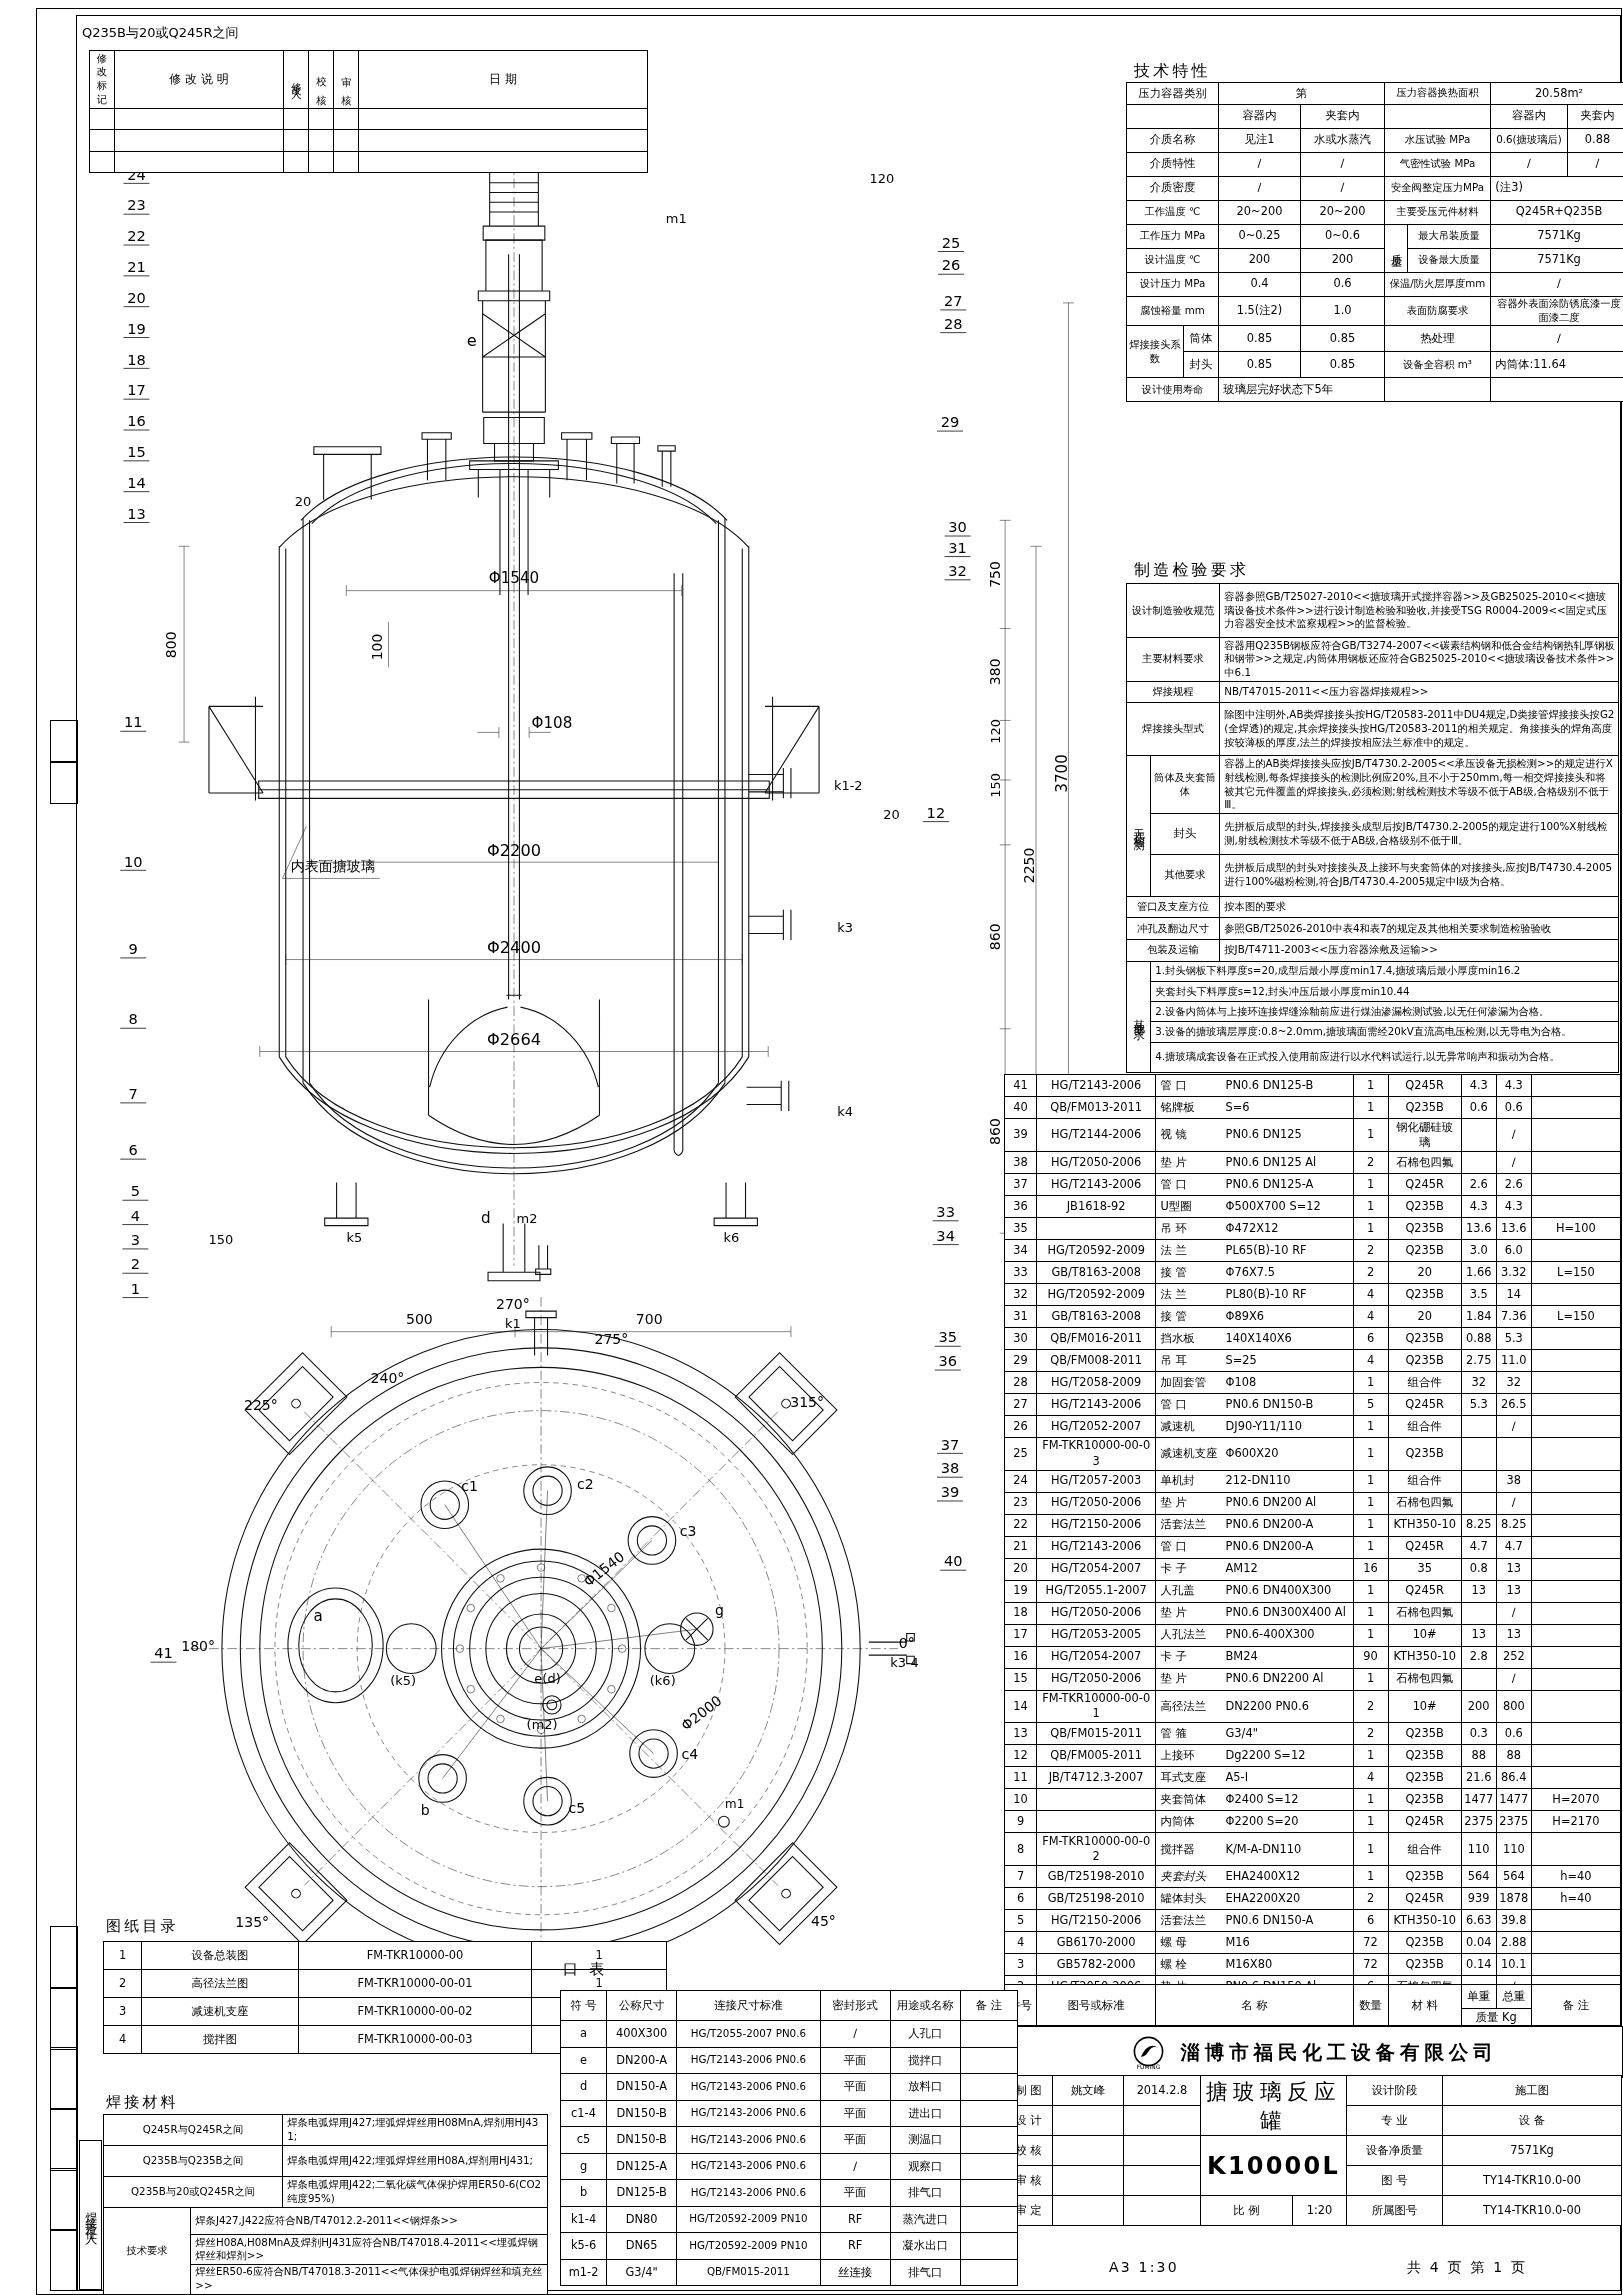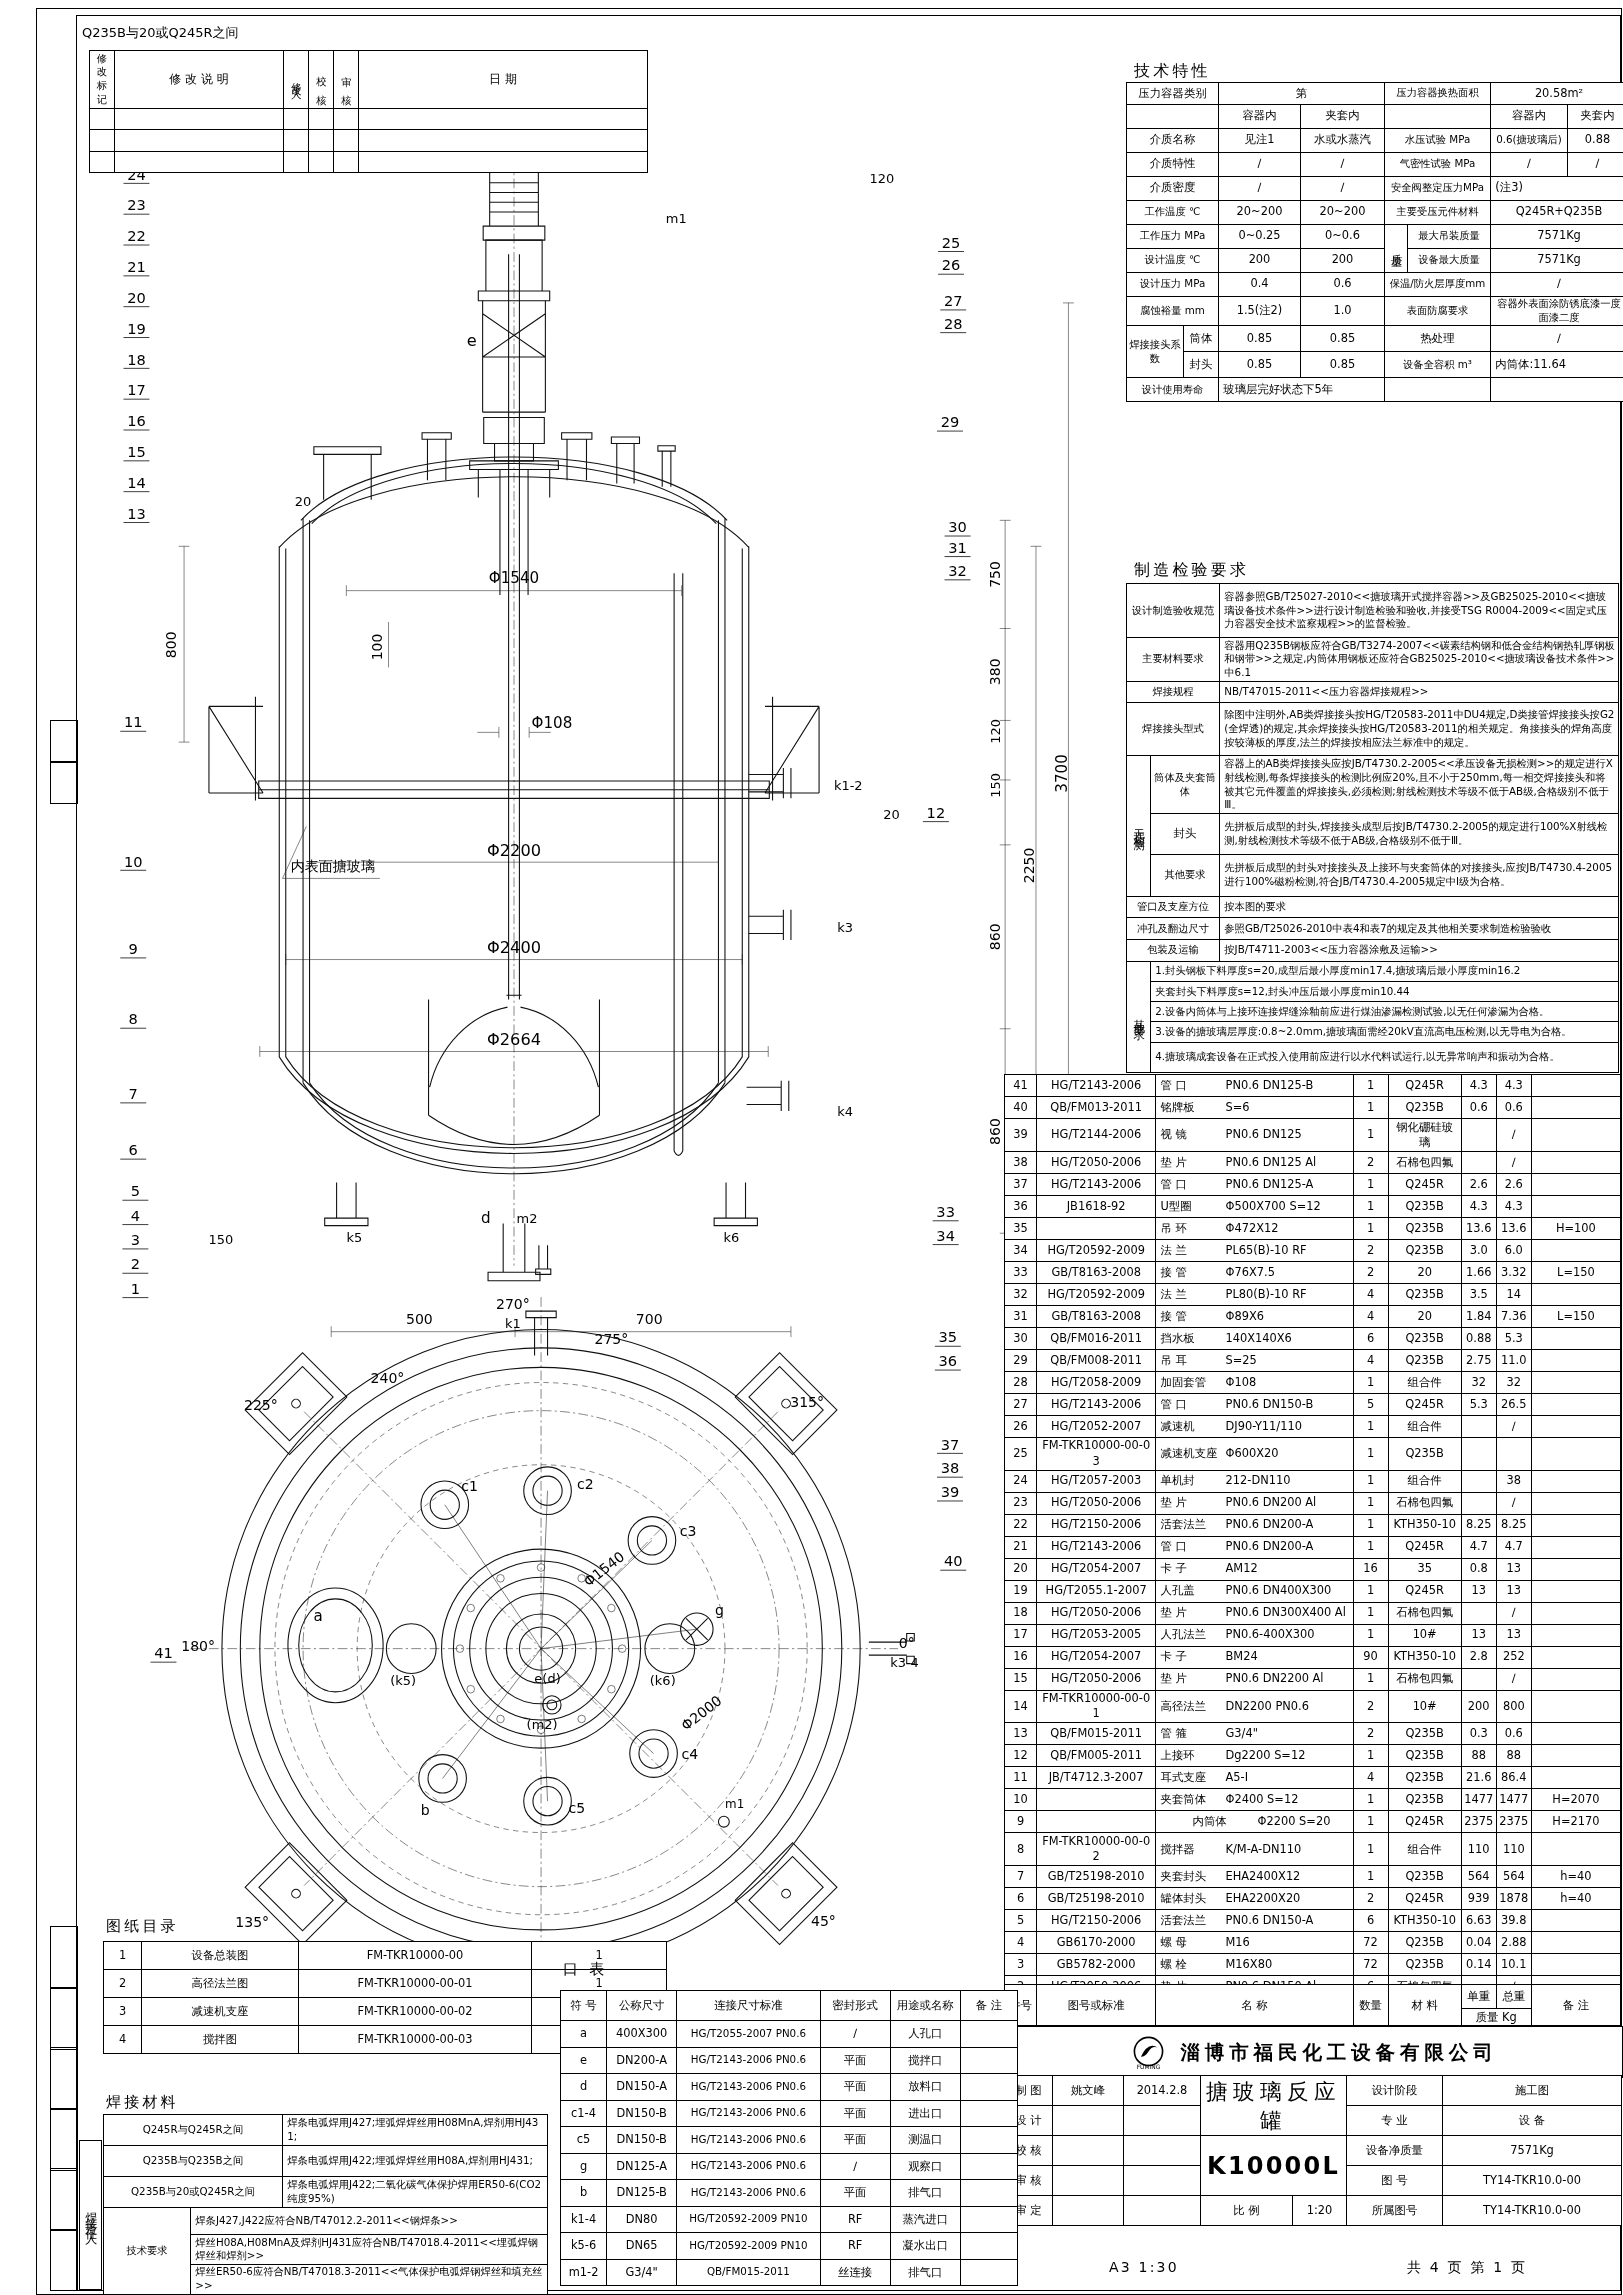--- a/index.html
+++ b/index.html
@@ -905,41 +905,41 @@
           <td class="l"><span style="display: inline-block; min-width: 65px;">夹套筒体</span><span>Φ2400  S=12</span></td>
           <td>1</td>
           <td>Q235B</td>
           <td>1477</td>
           <td>1477</td>
           <td>H=2070</td>
         </tr>
         <tr style="height: 22px;">
           <td>9</td>
           <td></td>
-          <td class="l"><span style="display: inline-block; min-width: 65px; margin-left: 32px;">内筒体</span><span>Φ2200  S=20</span></td>
+          <td class="l"><span style="display: inline-block; min-width: 65px;">内筒体</span><span>Φ2200  S=20</span></td>
           <td>1</td>
           <td>Q245R</td>
           <td>2375</td>
           <td>2375</td>
           <td>H=2170</td>
         </tr>
         <tr style="height: 22px;">
           <td>8</td>
           <td>FM-TKR10000-00-02</td>
           <td class="l"><span style="display: inline-block; min-width: 65px;">搅拌器</span><span>K/M-A-DN110</span></td>
           <td>1</td>
           <td>组合件</td>
           <td>110</td>
           <td>110</td>
           <td></td>
         </tr>
         <tr style="height: 22px;">
           <td>7</td>
           <td>GB/T25198-2010</td>
-          <td class="l"><span style="display: inline-block; min-width: 65px;">夹套封头</span><span>EHA2400X12</span></td>
+          <td class="l"><span style="display: inline-block; min-width: 65px; font-style: italic;">夹套封头</span><span>EHA2400X12</span></td>
           <td>1</td>
           <td>Q235B</td>
           <td>564</td>
           <td>564</td>
           <td>h=40</td>
         </tr>
         <tr style="height: 22px;">
           <td>6</td>
           <td>GB/T25198-2010</td>
           <td class="l"><span style="display: inline-block; min-width: 65px;">罐体封头</span><span>EHA2200X20</span></td>

